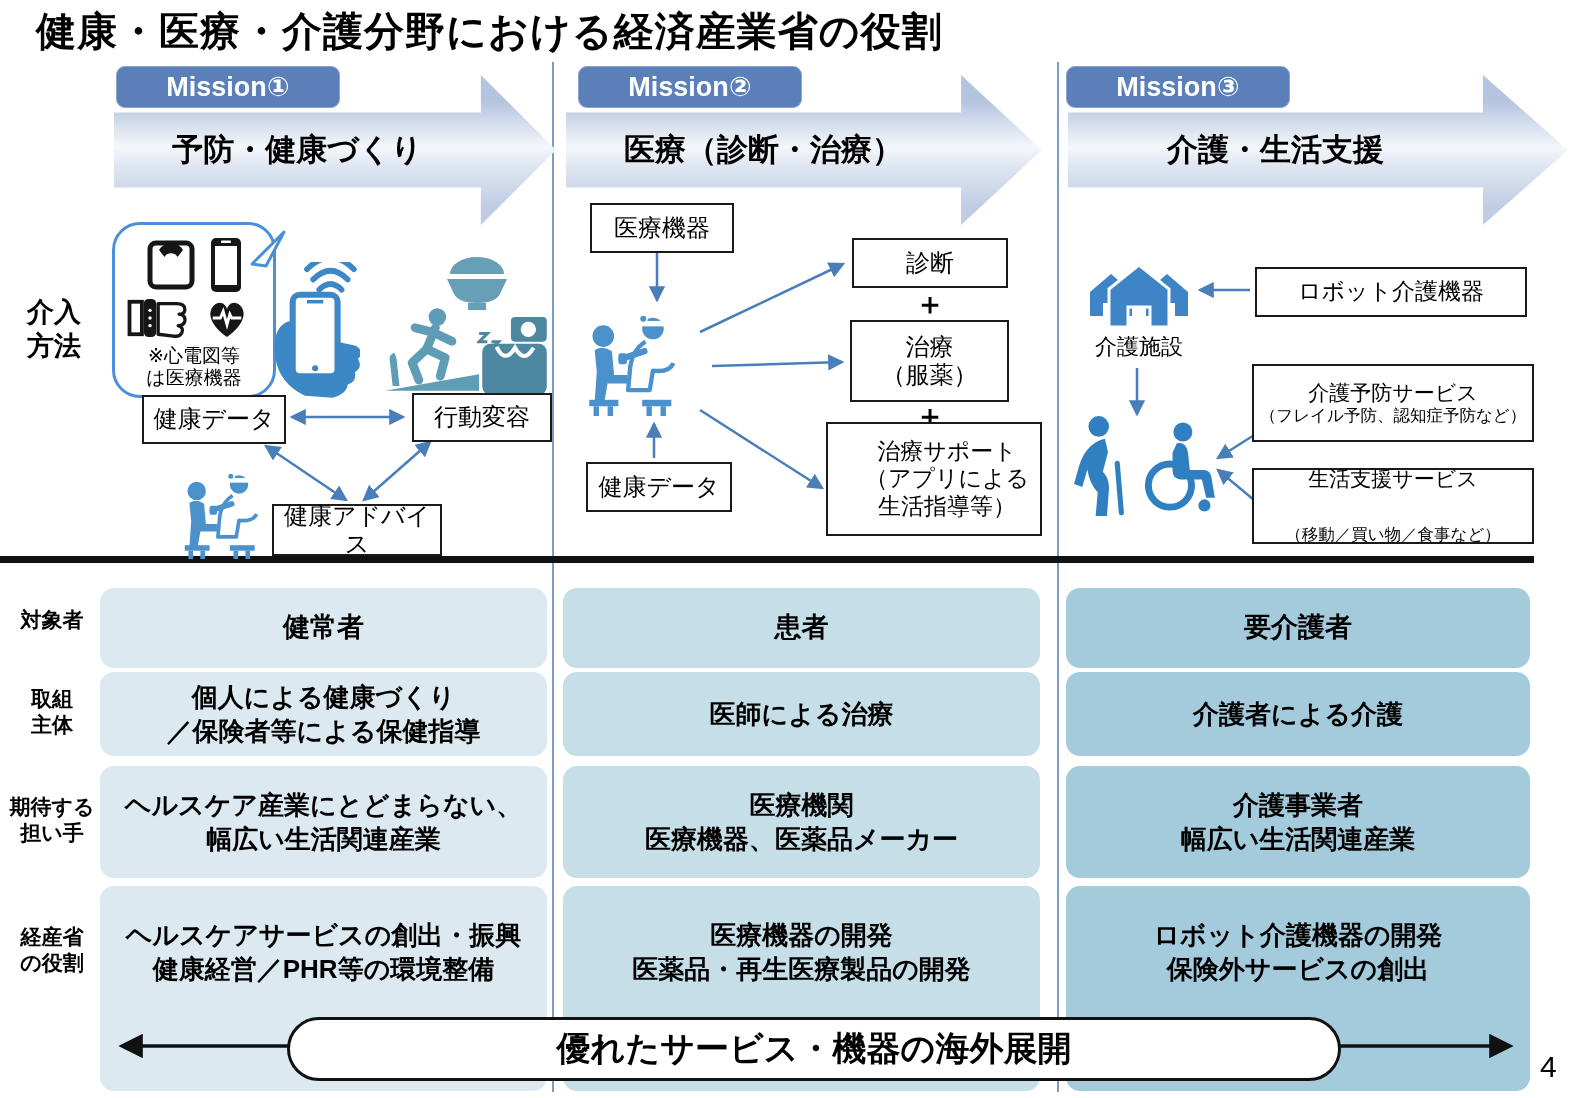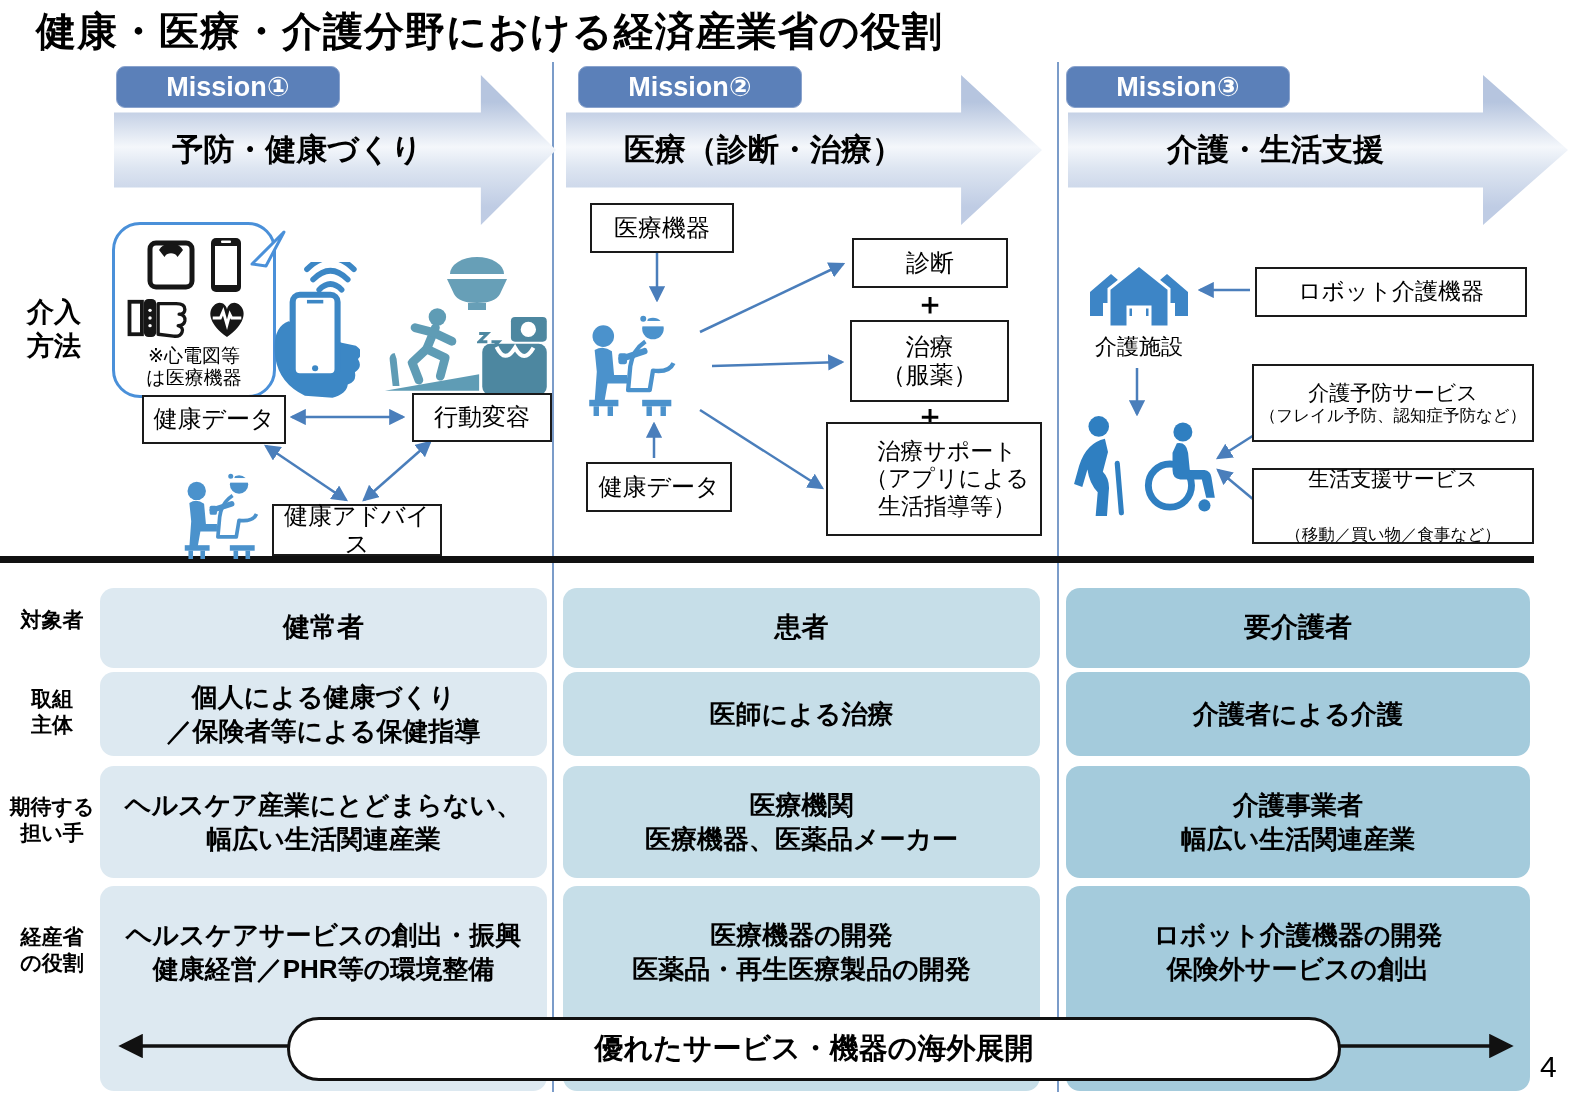--- a/index.html
+++ b/index.html
@@ -40,21 +40,21 @@
   .r1{top:580px;height:80px;font-size:27px;margin-top:8px;}
   .r2{top:672px;height:84px;font-size:26px;}
   .r3{top:766px;height:112px;font-size:26px;}
   .r4{top:886px;height:205px;font-size:26px;align-items:flex-start;padding-top:32px;box-sizing:border-box;}
 
   .overlay{position:absolute;left:0;top:0;z-index:3;pointer-events:none;}
   .icon{position:absolute;z-index:4;}
   .boxes{z-index:5;}
 
   .pill{position:absolute;left:287px;top:1017px;width:1048px;height:58px;background:#fff;border:3px solid #111;
-        border-radius:32px;display:flex;align-items:center;justify-content:center;font-size:29px;font-weight:800;z-index:6;color:#000;}
+        border-radius:32px;display:flex;align-items:center;justify-content:center;font-size:34px;font-weight:800;z-index:6;color:#000;}
   .pagenum{position:absolute;left:1540px;top:1050px;font-size:30px;color:#000;}
   .caption{position:absolute;text-align:center;color:#000;}
 </style>
 </head>
 <body>
 
 <div class="canvas">
 
   <div class="title">健康・医療・介護分野における経済産業省の役割</div>
 

